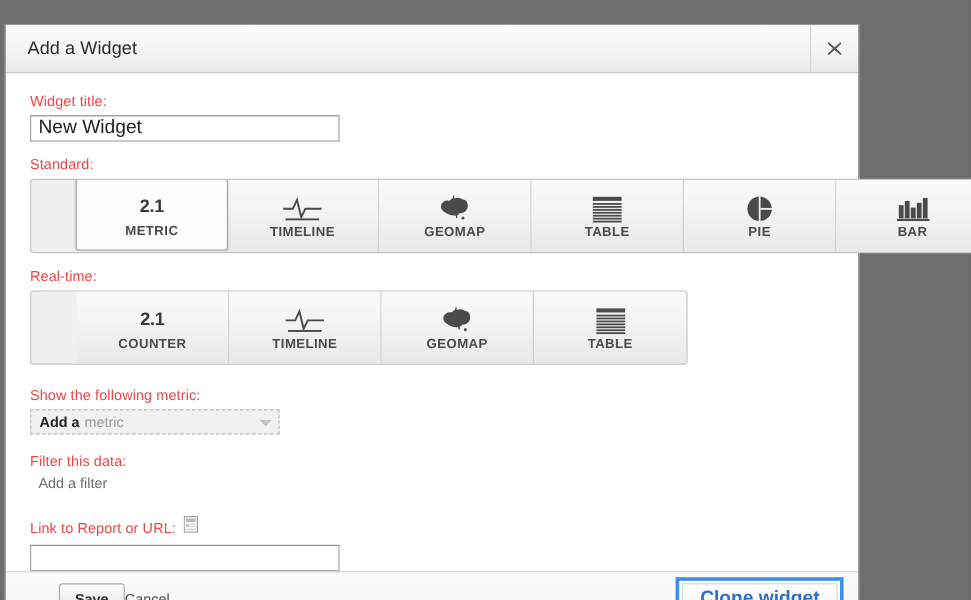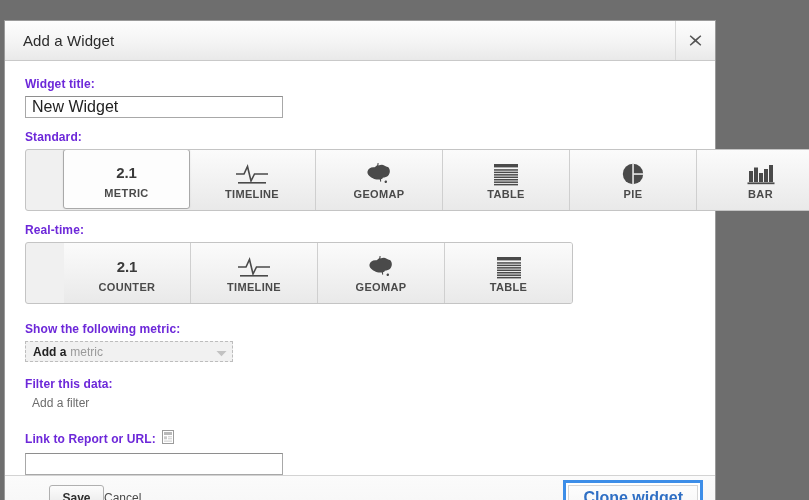--- a/index.html
+++ b/index.html
@@ -57,22 +57,22 @@
 
   
   #body {
     flex: 1 1 auto;
     padding: 16px 20px 0 20px;
     position: relative;
   }
 
   .field-label {
     font-size: 12px;
-    font-weight: bold;
-    color: #6d28d9;
+    font-weight: normal;
+    color: #ef4444;
     margin-bottom: 5px;
     letter-spacing: .1px;
   }
 
   .text-input {
     width: 258px;
     height: 22px;
     border: 1px solid #a8a8a8;
     border-top-color: #8e8e8e;
     background: #fff;

